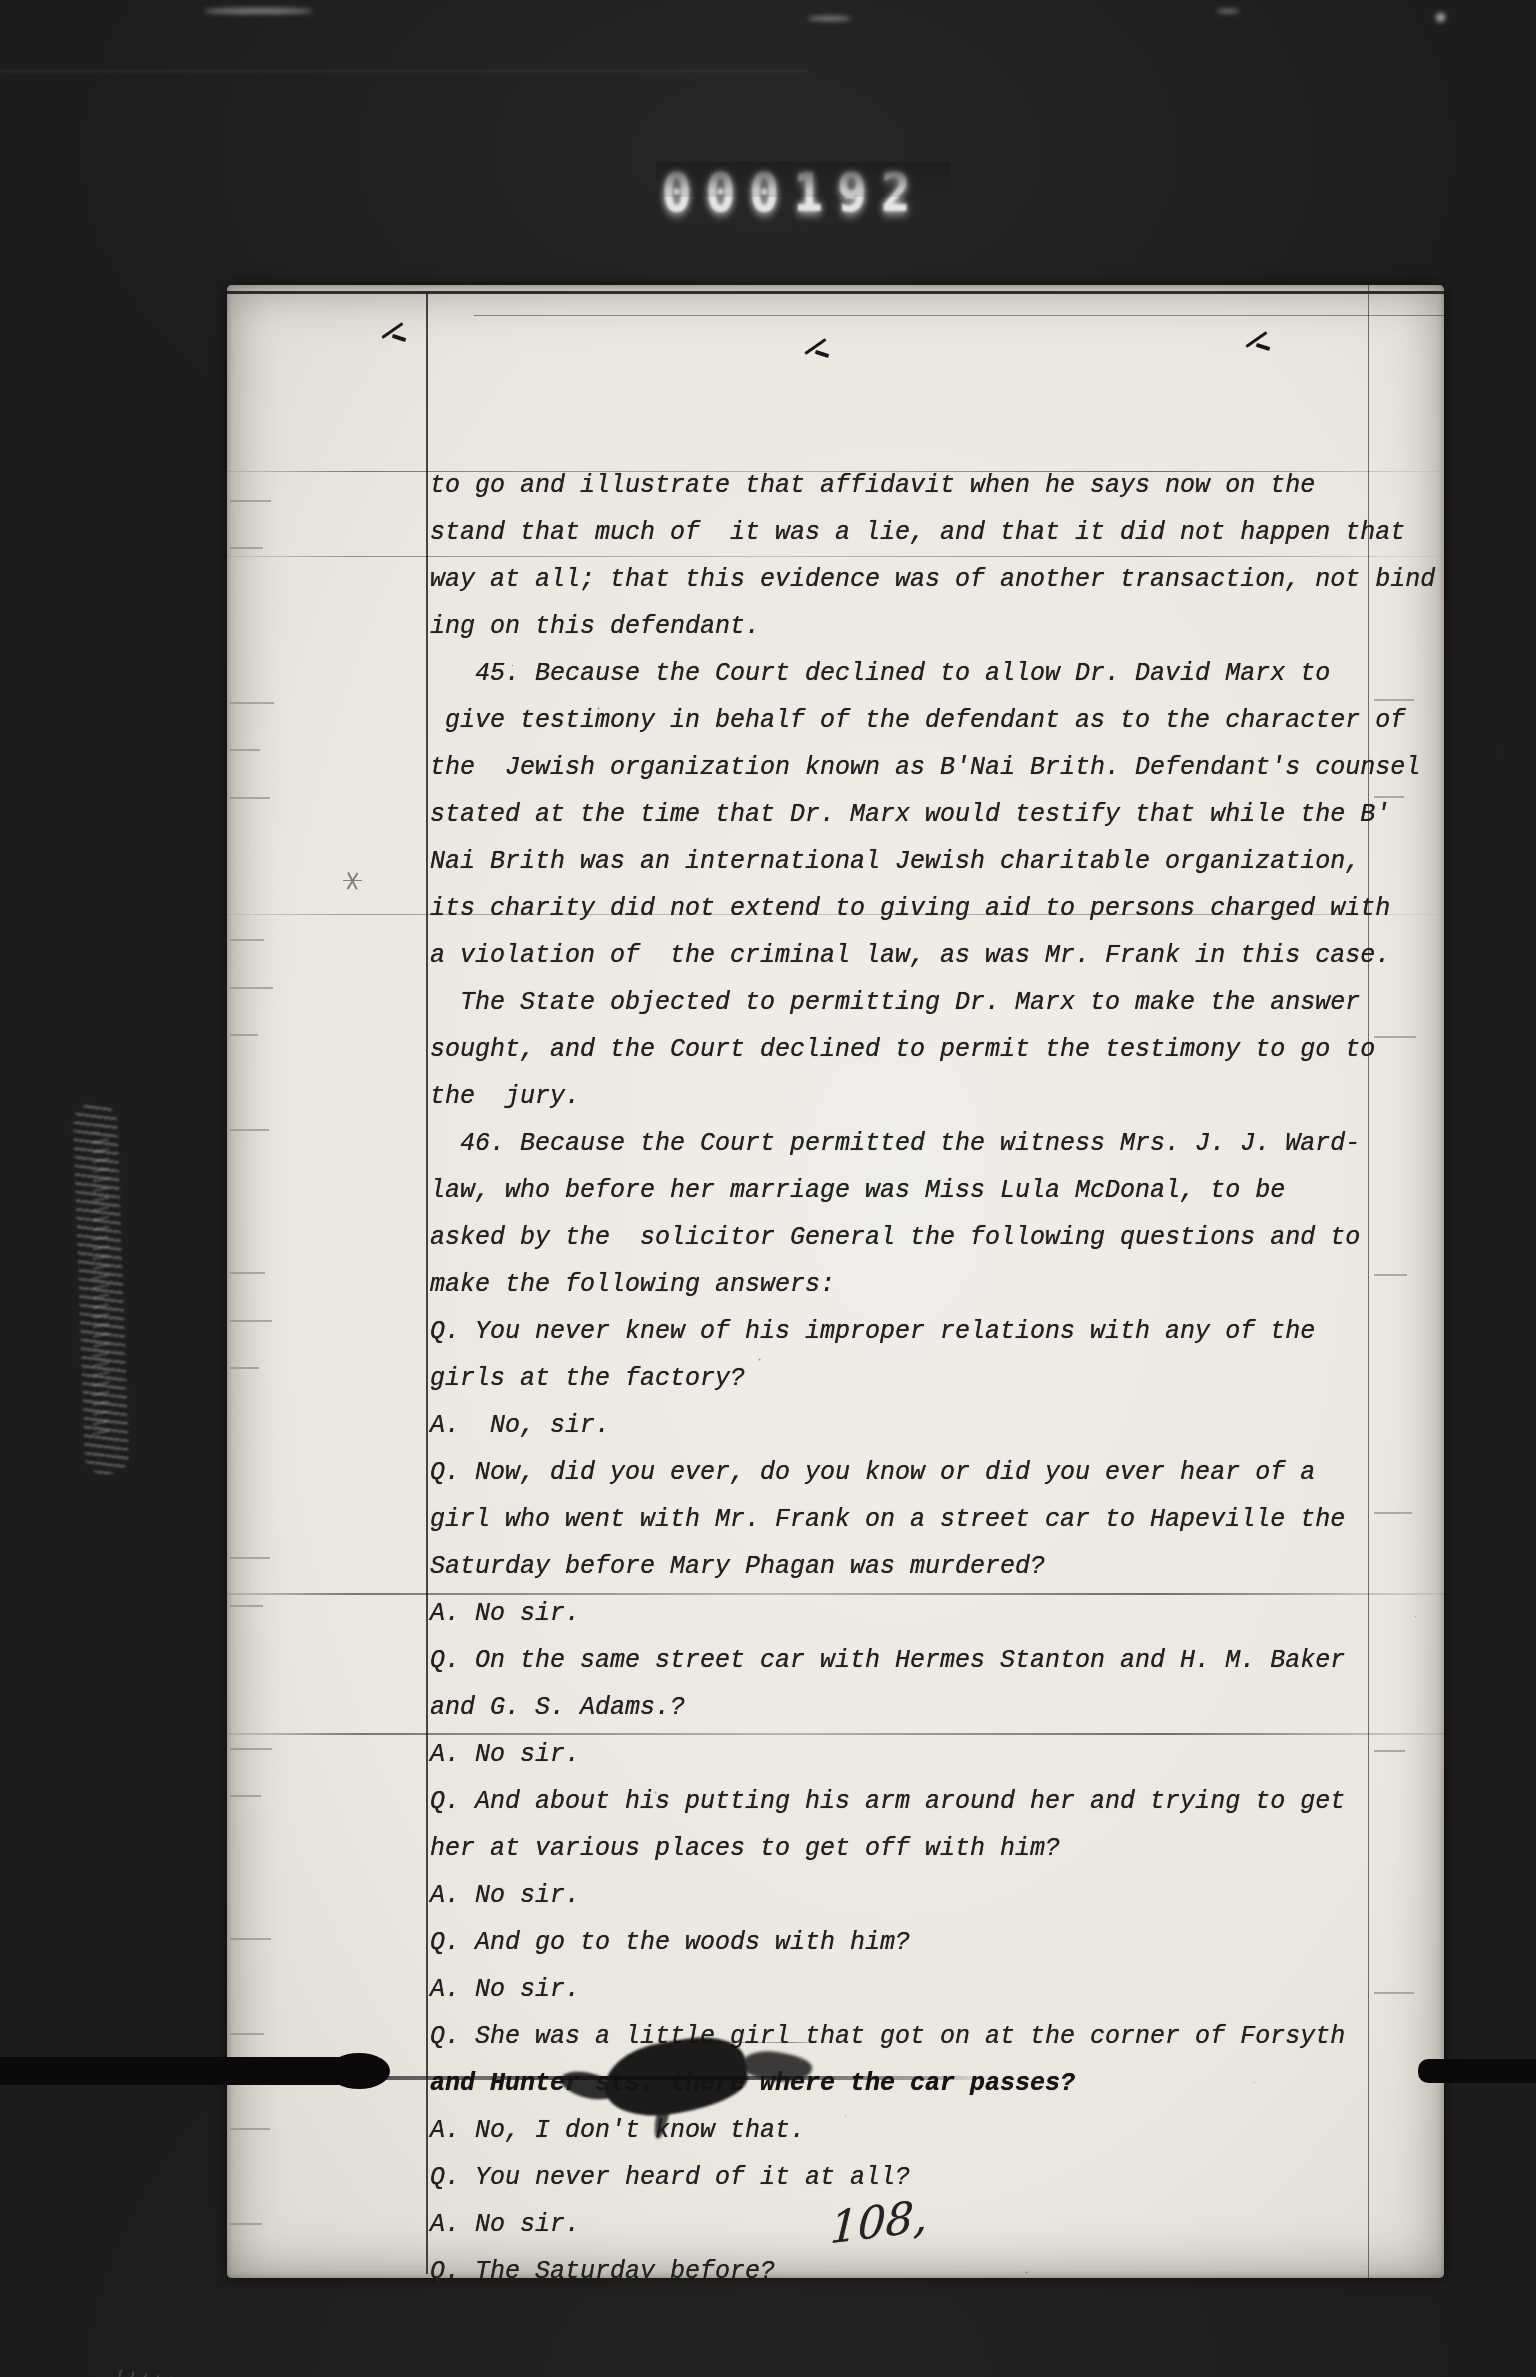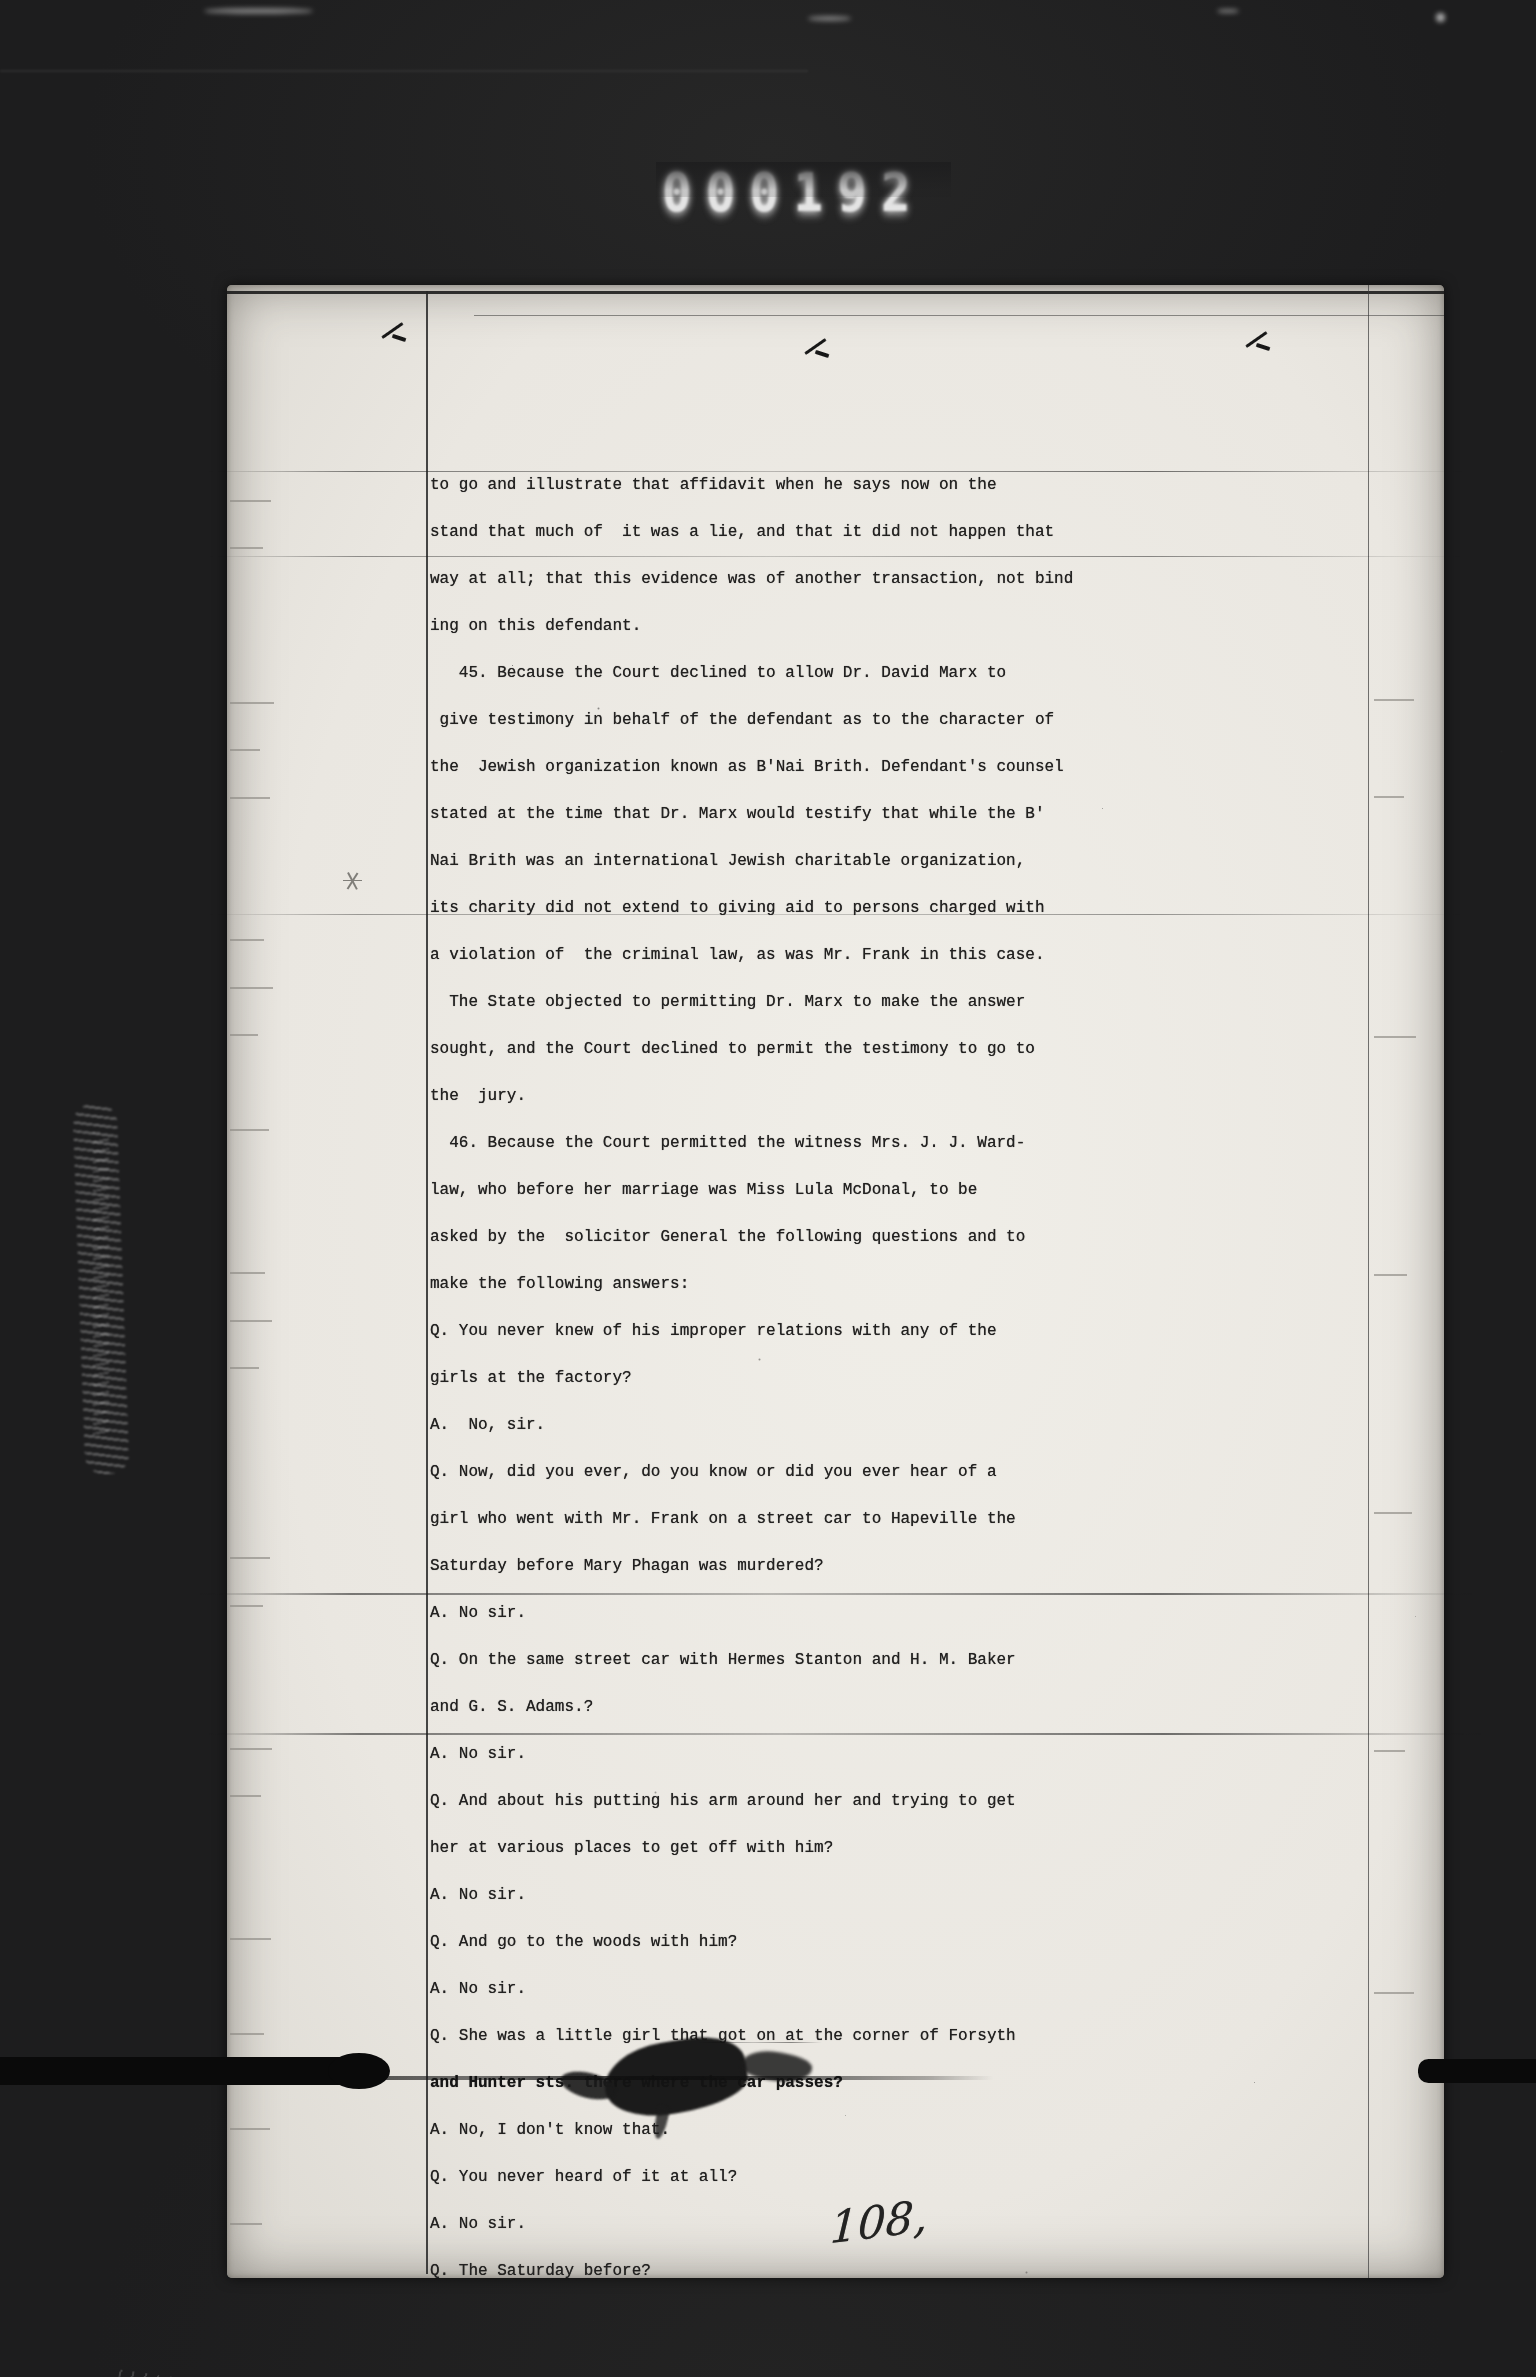--- a/index.html
+++ b/index.html
@@ -34,22 +34,23 @@
     box-shadow: inset 0 0 52px rgba(58,54,48,.5), inset 0 0 6.7px rgba(70,66,60,.45), 0 0 12.4px rgba(0,0,0,.6);
   }
   .page-topline-1{position:absolute; left:0; top:5.7px; width:1217px; height:2.9px; background:#181818; opacity:.88;}
   .page-topline-2{position:absolute; left:247px; top:29.5px; width:970px; height:1.4px; background:#2c2c2c; opacity:.5;}
   .margin-rule{position:absolute; left:199px; top:5.7px; width:1.9px; height:1983px; background:#272727; opacity:.85;}
   .right-rule{position:absolute; left:1141px; top:0; width:1.4px; height:1993px; background:#3a3a3a; opacity:.7;}
   .tick{position:absolute; height:1.9px; background:#8d8a84; opacity:.65; filter:blur(0.2px);}
   
   .typed{
     position:absolute; left:203px; top:177px; width:1014px;
-    font-size:16px; color:#222120; white-space:pre;
+    font-size:25px; color:#222120; white-space:pre;
     text-shadow:0 0 0.7px rgba(20,20,20,.8);
+    font-style:italic;
   }
   .tline{height:47px; line-height:47px;}
   .tline:nth-child(35){filter:blur(0.6px); font-weight:bold; color:#151515;}
   
   .streak{position:absolute; height:1.4px; background:linear-gradient(90deg, rgba(25,25,25,0) 0%, rgba(25,25,25,.55) 12%, rgba(25,25,25,.25) 45%, rgba(25,25,25,.6) 75%, rgba(25,25,25,0) 100%); filter:blur(0.2px);}
   
   .ink-blot-main{position:absolute; left:377px; top:1756px; width:143px; height:72px; background:#131313;
     border-radius:52% 44% 62% 50% / 64% 48% 42% 54%; transform:rotate(-9deg); filter:blur(1.2px); opacity:.96;}
   .ink-blot-sat1{position:absolute; left:333px; top:1788px; width:57px; height:25px; background:#1a1a1a;
     border-radius:50%; transform:rotate(14deg); filter:blur(1px); opacity:.9;}

